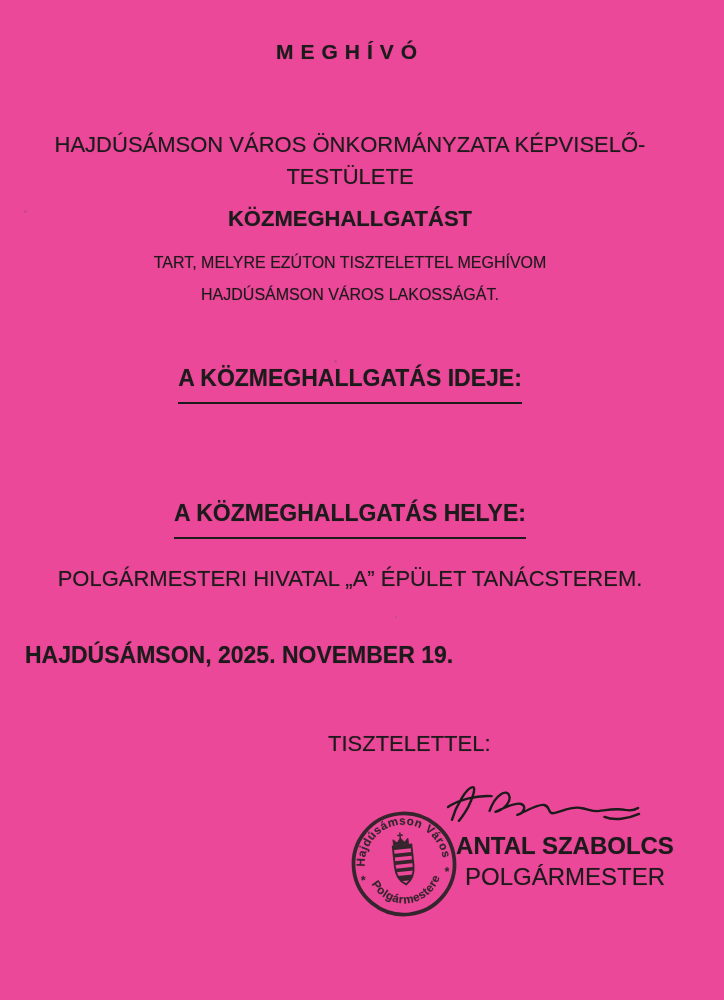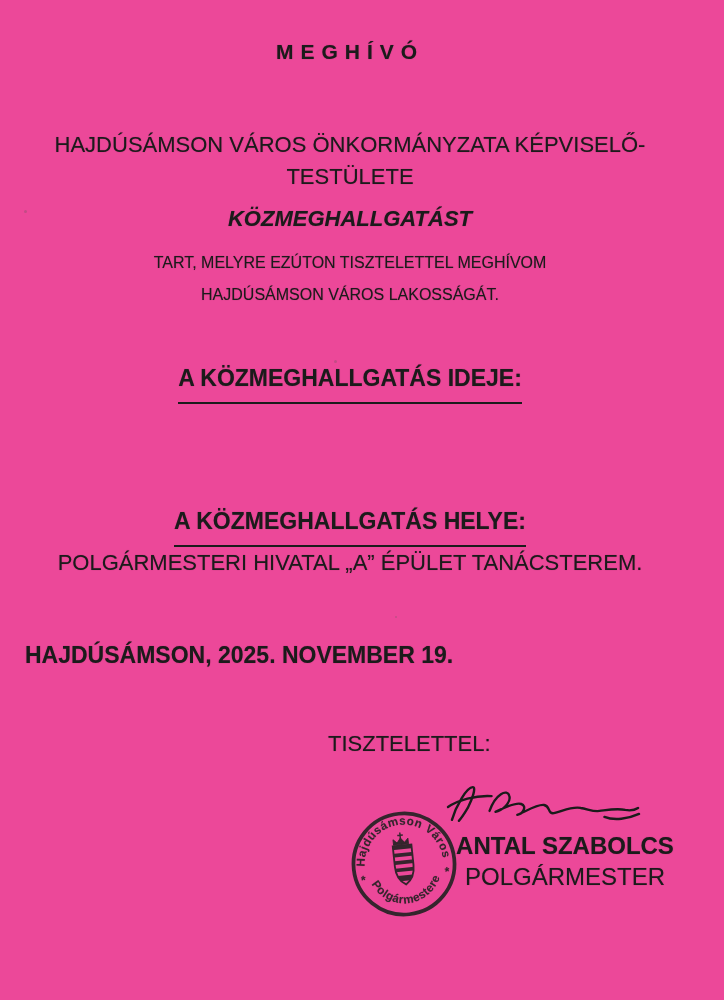--- a/index.html
+++ b/index.html
@@ -13,30 +13,30 @@
     overflow:hidden;
     -webkit-font-smoothing:antialiased;
   }
   .scan-ink{ text-shadow:0 0 1px rgba(0,0,0,.35); }
   .abs{ position:absolute; }
   .center-col{ left:0; width:700px; text-align:center; }
   .doc-title{
     top:40px; font-size:21px; font-weight:bold; letter-spacing:7px;
   }
   .org-block{ top:129px; font-size:22px; line-height:32px; }
-  .event-line{ top:206px; font-size:22px; font-weight:bold;font-style:italic; }
+  .event-line{ top:206px; font-size:22px; font-weight:bold; }
   .invite-block{ top:247px; font-size:16px; line-height:32px; }
   .sec-heading{ font-size:23px; font-weight:bold; }
   .sec-heading .u{
     display:inline-block; border-bottom:2px solid #1b1b1b; padding-bottom:10px;
   }
   .time-heading{ top:365px; }
   .time-value{ top:415px; font-size:23px; font-weight:bold; }
-  .place-heading{ top:500px;margin-top:8px; }
-  .place-value{ top:550px; font-size:22px; }
+  .place-heading{ top:500px; }
+  .place-value{ top:566px; font-size:22px; }
   .dateline{
     top:642px; left:25px; font-size:23px; font-weight:bold;
   }
   .closing{ top:731px; left:328px; font-size:22px; }
   .signature-svg{ left:446px; top:780px; }
   .stamp-svg{ left:346px; top:806px; transform:rotate(-6deg); opacity:.9; }
   .signer-block{
     left:452px; top:830px; width:226px; text-align:center;
     font-size:24px; line-height:31px;
   }

